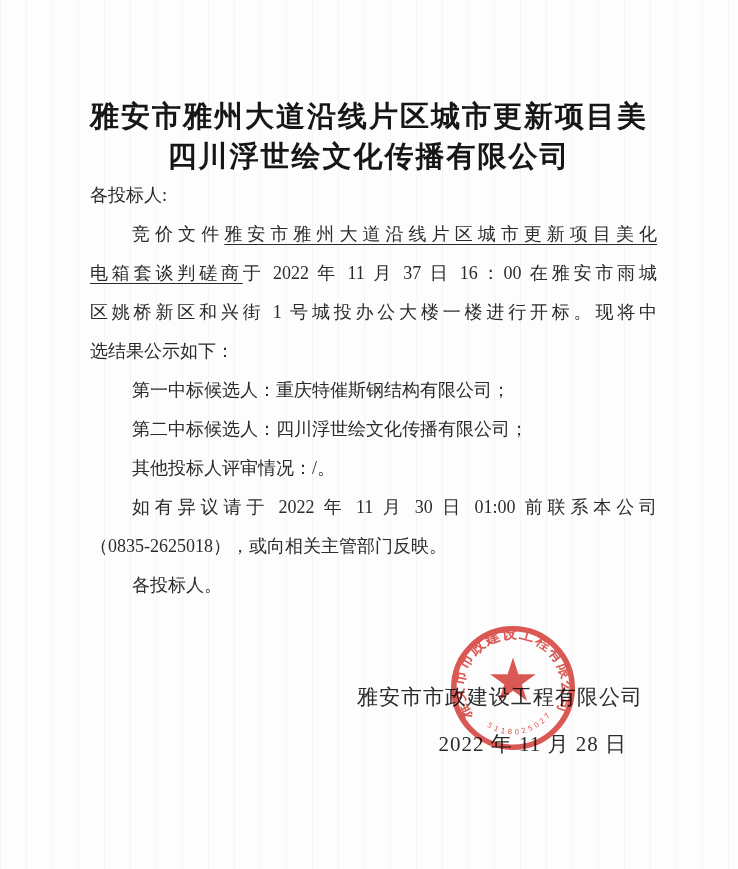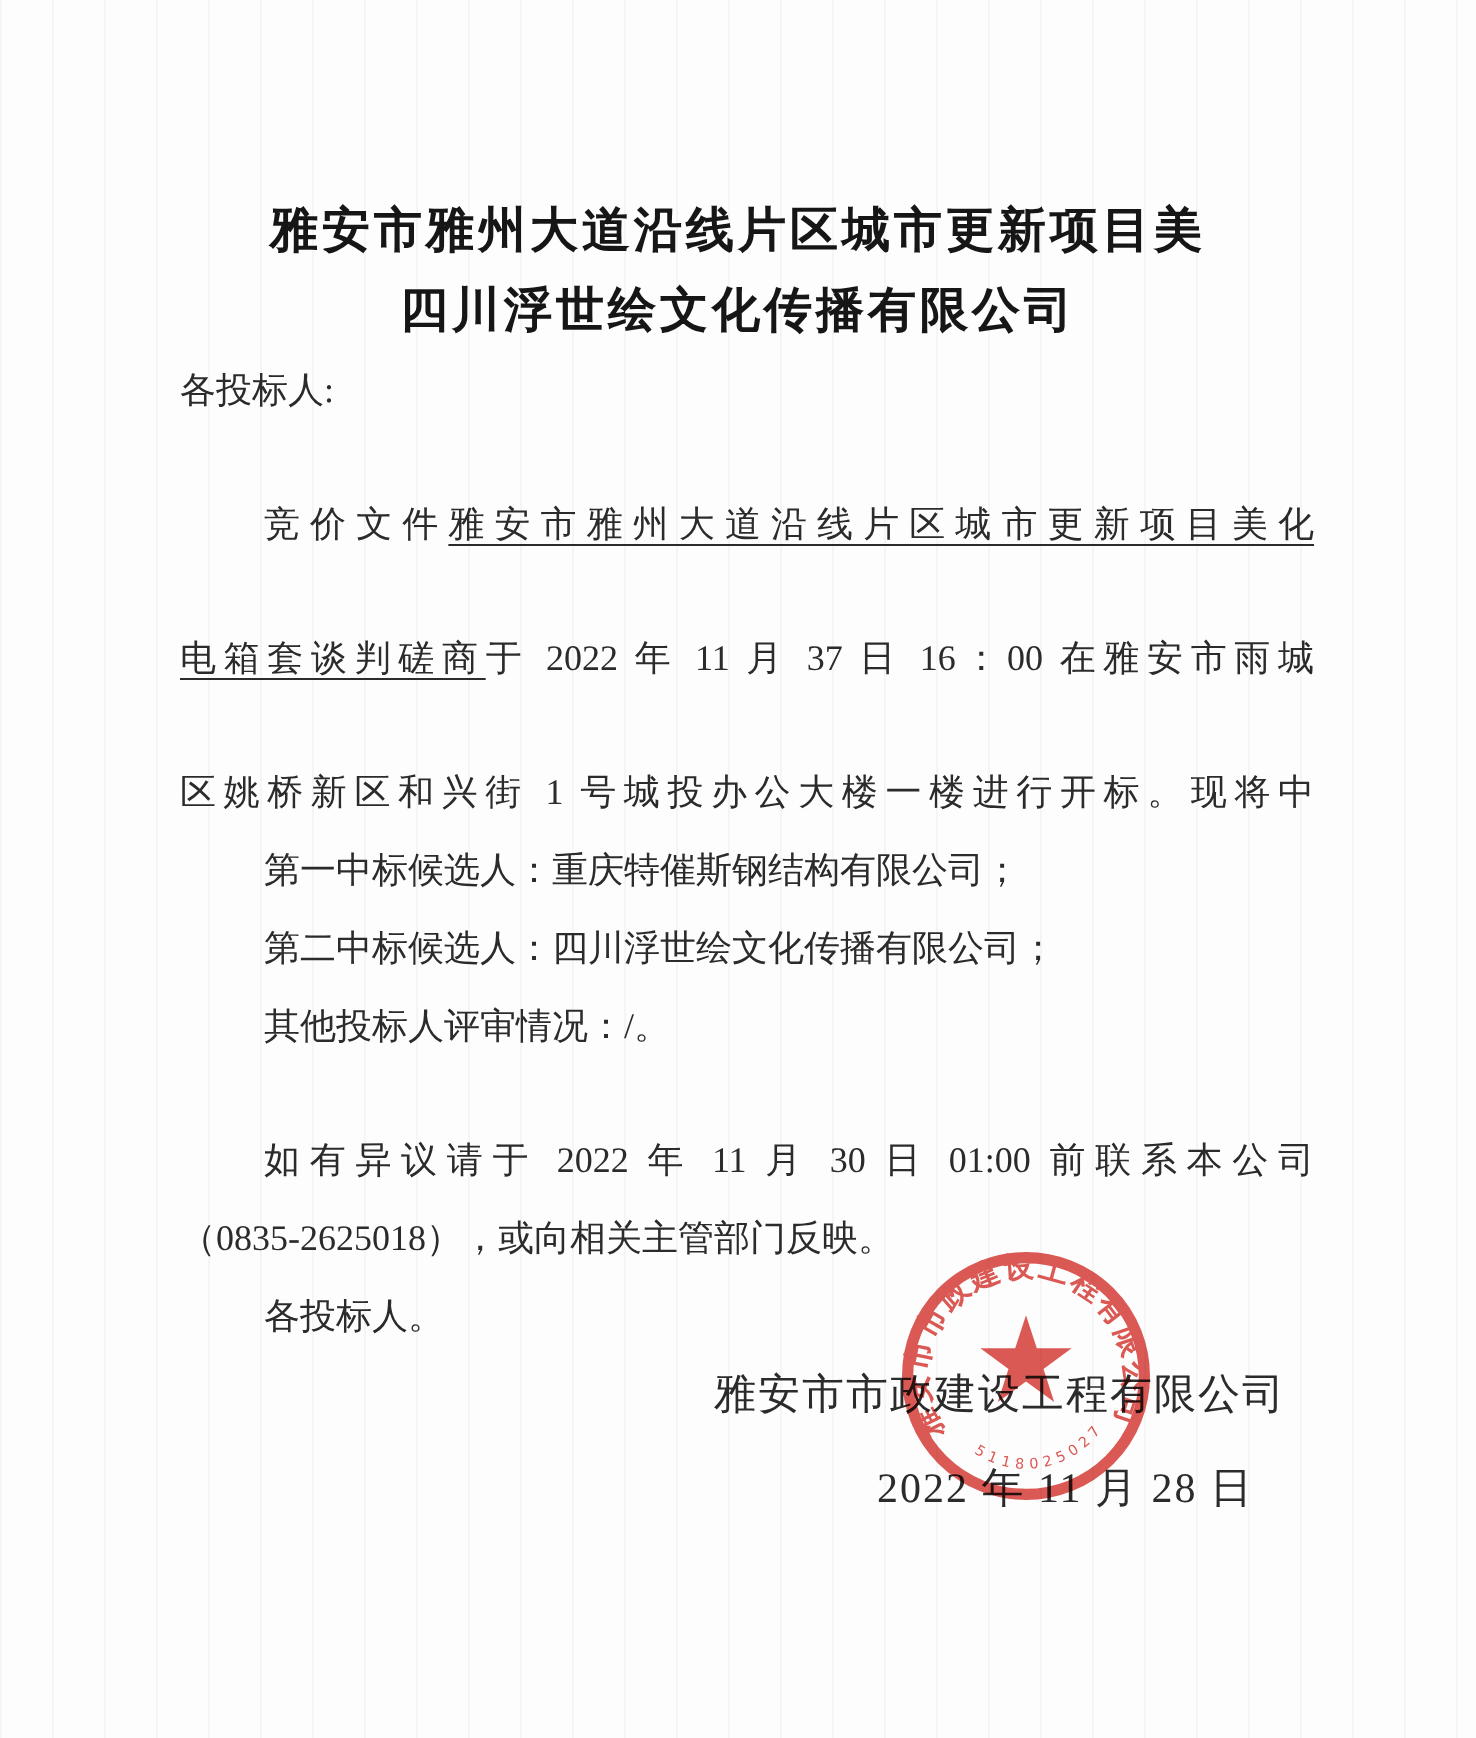--- a/index.html
+++ b/index.html
@@ -14,21 +14,21 @@
     width:738px;height:869px;
     background-color:var(--page_bg);
     background-image:repeating-linear-gradient(90deg, rgba(175,175,175,.10) 0 1px, transparent 1px 26px);
     font-family:"Liberation Serif","DejaVu Serif",serif;
     color:var(--text_color);
     overflow:hidden;
   }
   .doc-title{
     padding-top:96px;
     text-align:center;
-    font-size:24px;
+    font-size:29px;
     font-weight:bold;
     color:#161616;
   }
   .doc-title .title-line{
     line-height:40px;
     letter-spacing:2px;
   }
   .doc-body{
     position:absolute;
     left:90px;
@@ -37,21 +37,20 @@
     font-size:18px;
   }
   .doc-body .line{
     line-height:39px;
     white-space:nowrap;
   }
   .doc-body .line.fill{
     white-space:normal;
     text-align:justify;
     text-align-last:justify;
-    margin-top:28px;
   }
   .doc-body .line.indent{
     padding-left:42px;
   }
   .doc-body .u{
     text-decoration:underline;
     text-underline-offset:4px;
   }
   .signature{
     position:absolute;
@@ -92,20 +91,21 @@
 <div class="doc-title">
     <div class="title-line">雅安市雅州大道沿线片区城市更新项目美</div>
     <div class="title-line">四川浮世绘文化传播有限公司</div>
   </div>
 
 <div class="doc-body">
     <div class="line"><span>各投标人:</span></div>
     <div class="line indent fill"><span>竞价文件</span><span class="u">雅安市雅州大道沿线片区城市更新项目美化</span></div>
     <div class="line fill"><span class="u">电箱套谈判磋商</span><span>于 2022 年 11 月 37 日 16：00 在雅安市雨城</span></div>
     <div class="line fill"><span>区姚桥新区和兴街 1 号城投办公大楼一楼进行开标。现将中</span></div>
+    <div class="line"><span>选结果公示如下：</span></div>
     <div class="line indent"><span>第一中标候选人：重庆特催斯钢结构有限公司；</span></div>
     <div class="line indent"><span>第二中标候选人：四川浮世绘文化传播有限公司；</span></div>
     <div class="line indent"><span>其他投标人评审情况：/。</span></div>
     <div class="line indent fill"><span>如有异议请于 2022 年 11 月 30 日 01:00 前联系本公司</span></div>
     <div class="line"><span>（0835-2625018），或向相关主管部门反映。</span></div>
     <div class="line indent"><span>各投标人。</span></div>
   </div>
 
 <div class="signature">
   <div class="company">雅安市市政建设工程有限公司</div>

